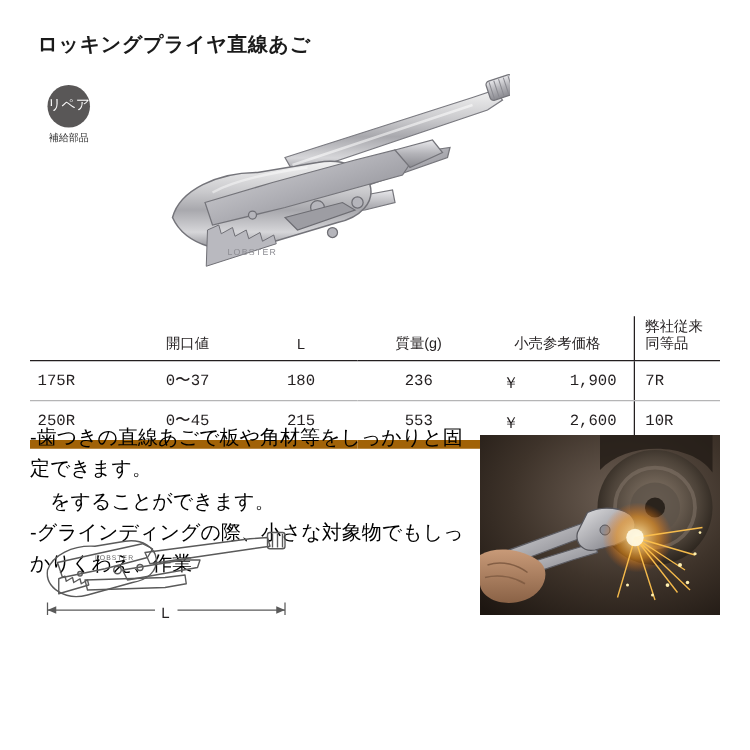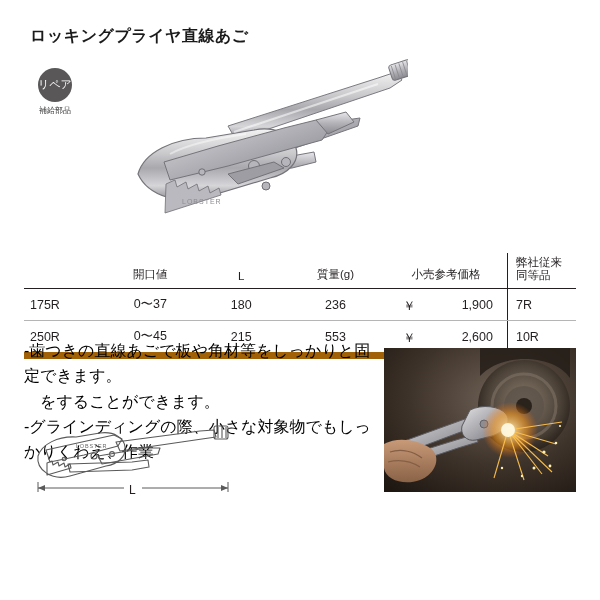--- a/index.html
+++ b/index.html
@@ -87,20 +87,21 @@
     text-align: center;
     border-bottom: 1px solid #231f20;
     vertical-align: bottom;
   }
   .spec-table td {
     padding: 6px 6px;
     text-align: center;
     border-bottom: 1px solid #b5b5b6;
     font-size: 12.5px;
     height: 19px;
+    font-family: Liberation Mono, monospace;
   }
   .spec-table tr.last-row td {
     border-bottom: 7px solid #a16207;
   }
   .col-code  { width: 78px; text-align: left !important; padding-left: 6px !important; }
   .col-open  { width: 96px; }
   .col-l     { width: 92px; }
   .col-mass  { width: 104px; }
   .col-price { width: 120px; }
   .col-old   { width: 62px; text-align: left !important; padding-left: 8px !important;}

